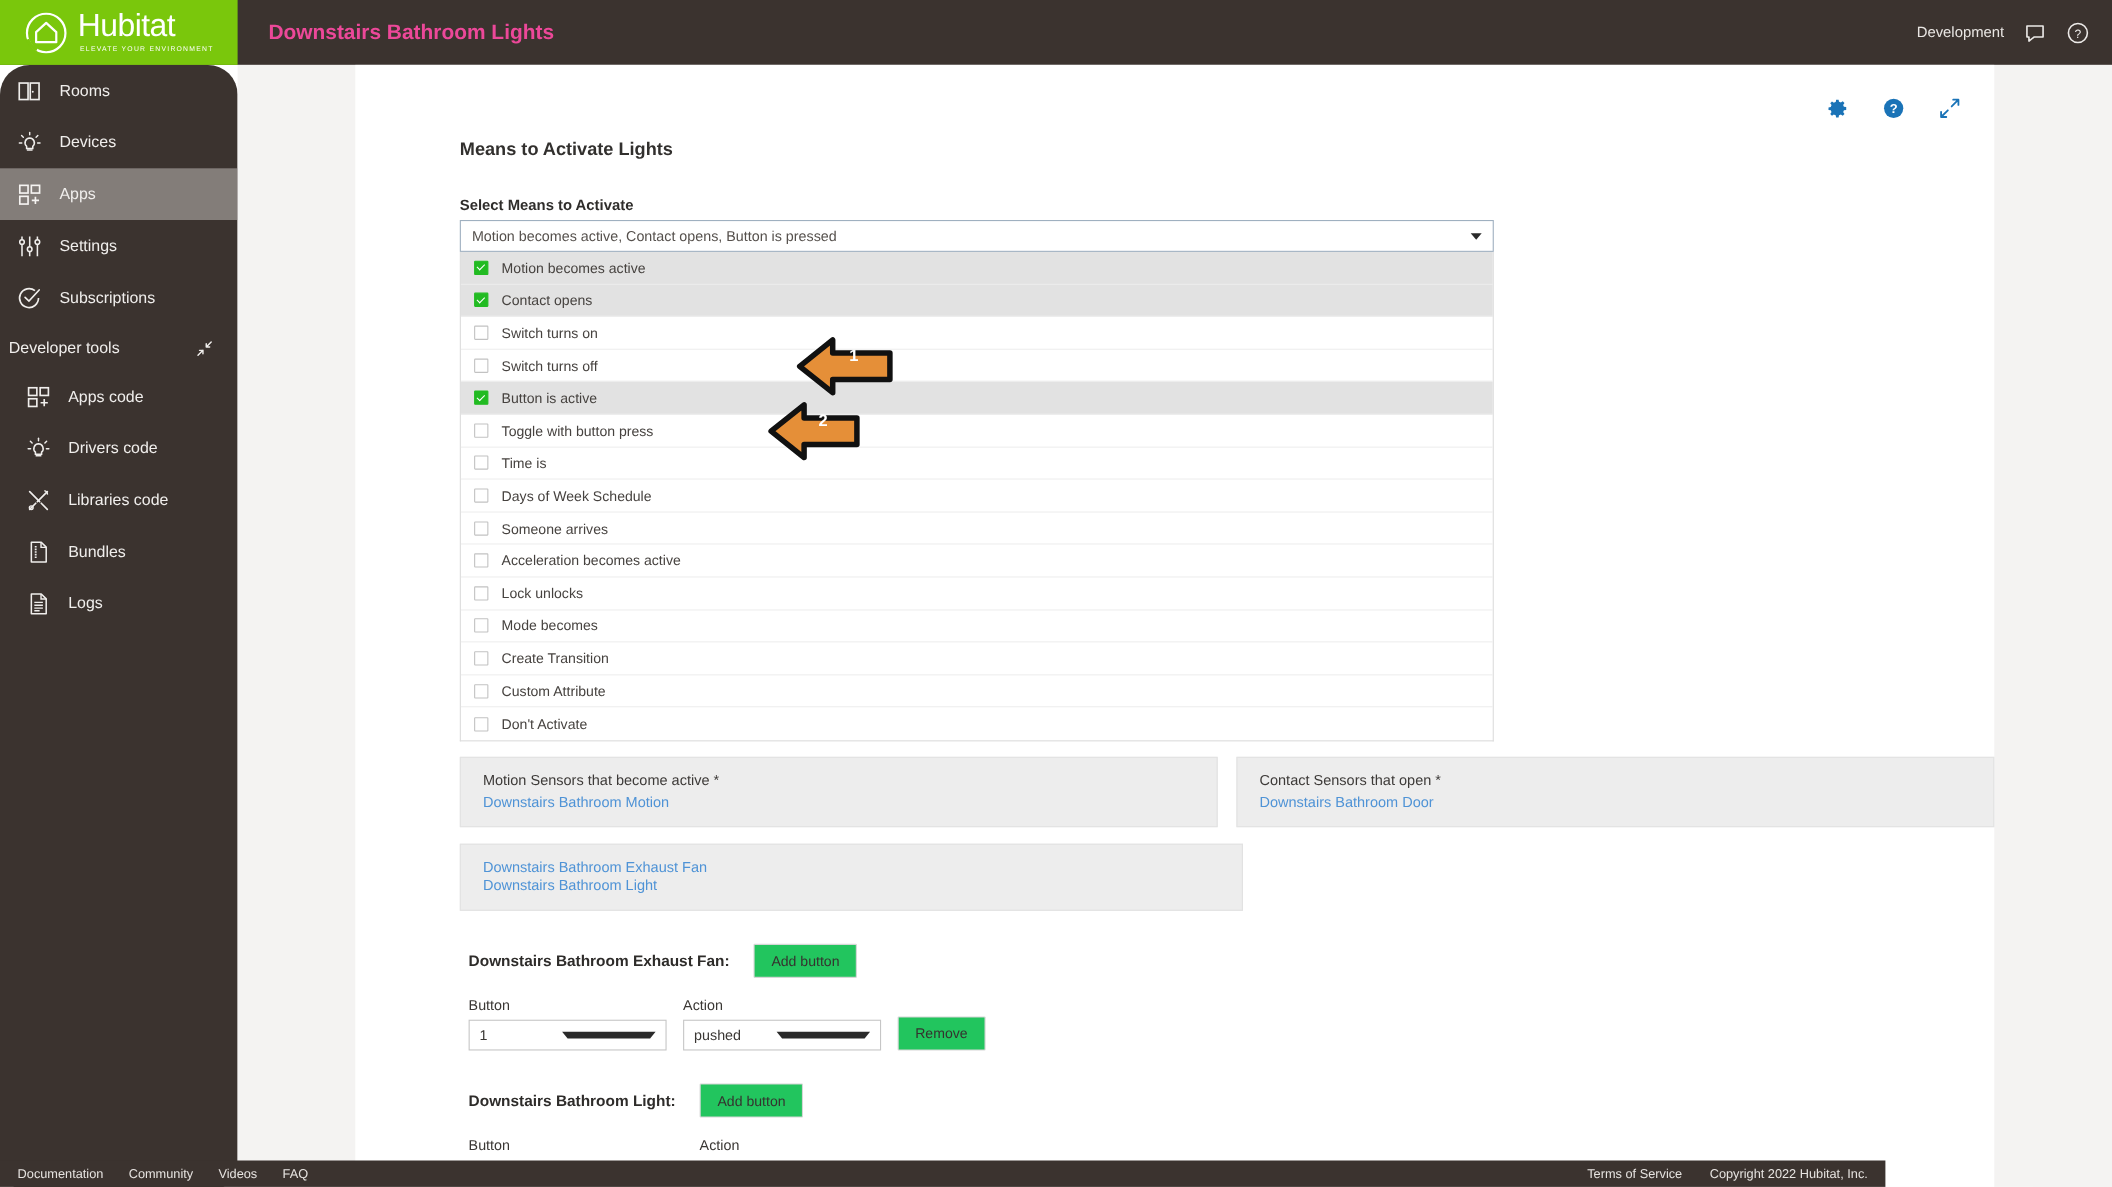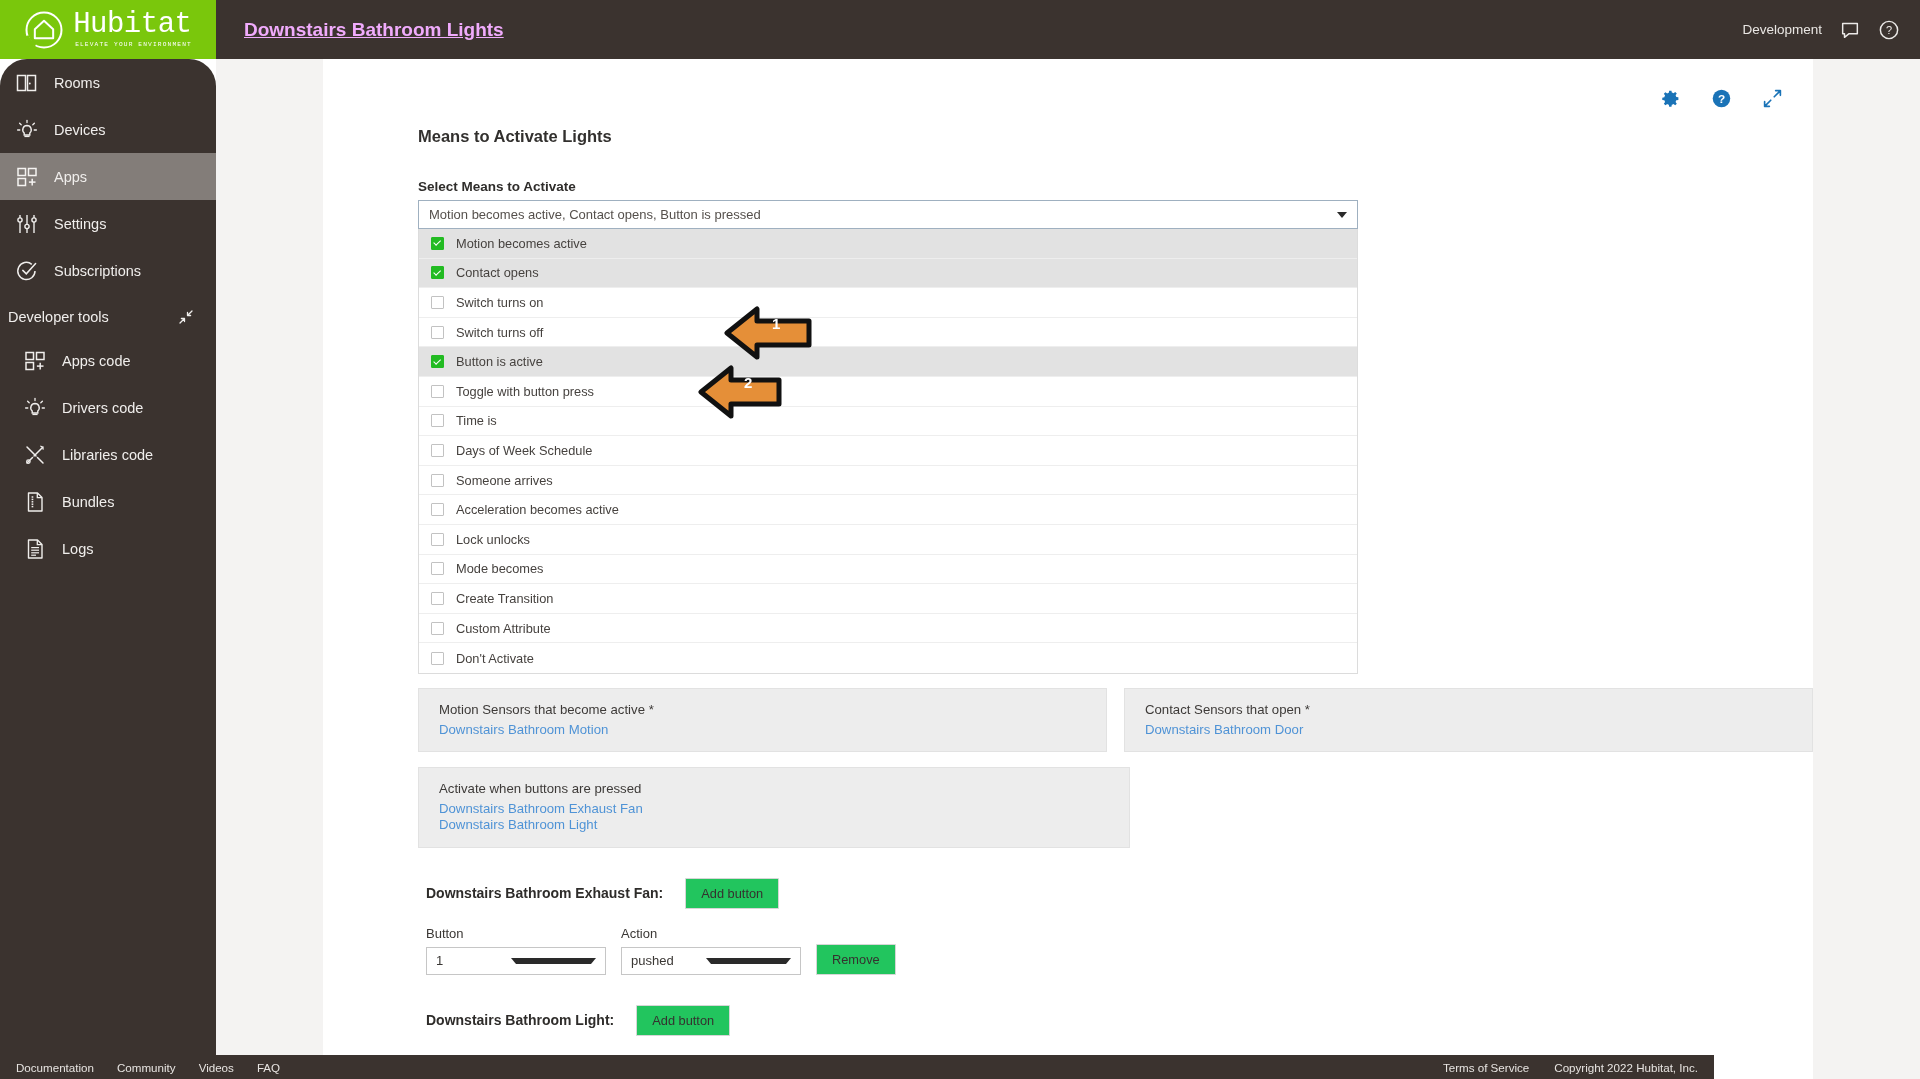--- a/index.html
+++ b/index.html
@@ -15,34 +15,34 @@
   
   #topbar {
     position: absolute; top: 0; left: 0; width: 1920px; height: 59px;
     background: #3b332f; display: flex; align-items: stretch;
   }
   #logo-block {
     width: 216px; height: 59px; background: #7ac70c;
     display: flex; align-items: center; justify-content: center;
     position: relative;
   }
-  #logo-inner { display: flex; align-items: center; gap: 9px; font-family: Liberation Mono, monospace; }
+  #logo-inner { display: flex; align-items: center; gap: 9px; }
   .logo-mark { width: 40px; height: 40px; }
   .logo-text-wrap { display: flex; flex-direction: column; line-height: 1; }
   .logo-word {
     font-size: 29px; color: #ffffff; letter-spacing: -0.5px;
     font-weight: 400;
   }
   .logo-tag {
     font-size: 6.2px; color: #ffffff; letter-spacing: 1.15px;
     margin-top: 3px; margin-left: 2px;
   }
   #topbar-title {
     flex: 1; display: flex; align-items: center; padding-left: 28px;
-    color: #f0abfc; font-size: 19px; font-weight: 600; text-decoration: underline;
+    color: #ec4899; font-size: 19px; font-weight: 600;
   }
   #topbar-right {
     display: flex; align-items: center; gap: 17px; padding-right: 20px;
   }
   #dev-label { color: #e9e6e3; font-size: 13.5px; }
   .tb-icon { width: 22px; height: 22px; cursor: pointer; }
 
   
   #sidebar {
     position: absolute; top: 59px; left: 0; width: 216px; height: 1024px;
@@ -473,21 +473,20 @@
         <div class="panel-title">Motion Sensors that become active *</div>
         <span class="panel-link">Downstairs Bathroom Motion</span>
       </div>
       <div class="panel" id="panel-contact">
         <div class="panel-title">Contact Sensors that open *</div>
         <span class="panel-link">Downstairs Bathroom Door</span>
       </div>
     </div>
 
     <div class="panel" id="panel-buttons">
-      <div class="panel-title">Activate when buttons are pressed</div>
       <span class="panel-link">Downstairs Bathroom Exhaust Fan</span>
       <span class="panel-link">Downstairs Bathroom Light</span>
     </div>
 
     <div class="cfg-group">
       <div class="cfg-head">
         <span class="cfg-title">Downstairs Bathroom Exhaust Fan:</span>
         <button class="btn">Add button</button>
       </div>
       <div class="cfg-row">

